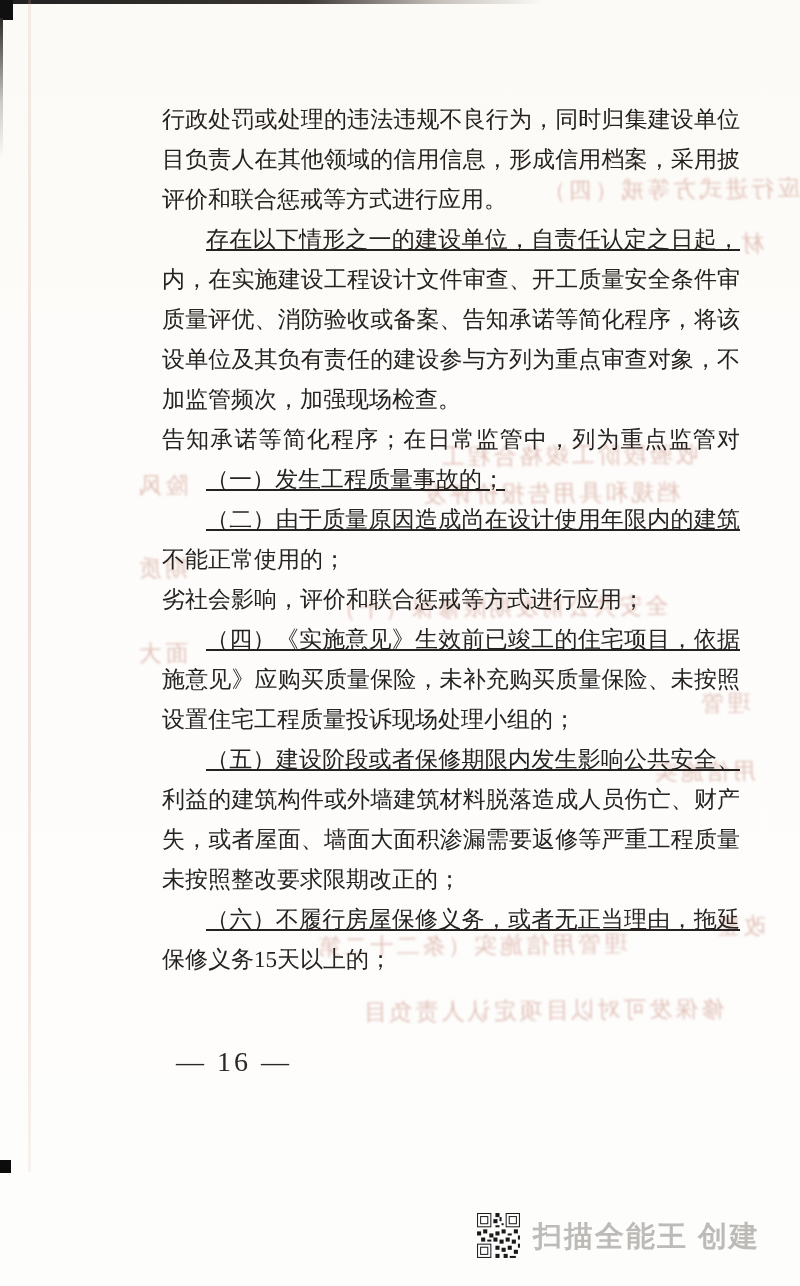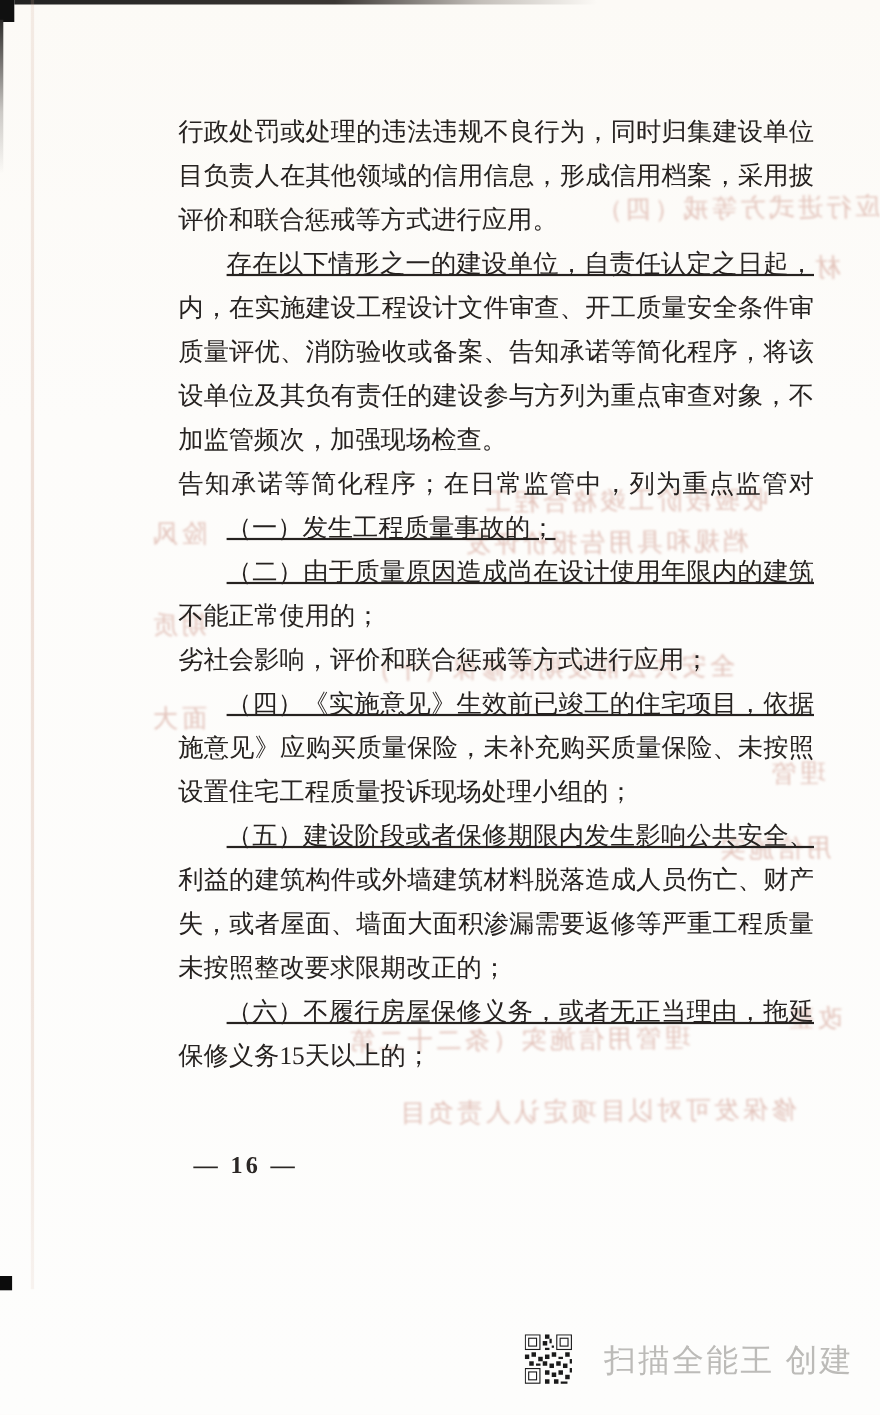--- a/index.html
+++ b/index.html
@@ -38,28 +38,28 @@
   .indent{text-indent:44px;text-decoration:underline;}
   
   .bleed{
     position:absolute;color:#c98b7c;opacity:.5;filter:blur(1.1px);
     transform:scaleX(-1) rotate(.6deg);white-space:nowrap;
     font-size:23px;letter-spacing:3px;pointer-events:none;
   }
   
   .pagenum{
     position:absolute;left:176px;top:1046px;
-    color:#2b2725;font-size:22px;letter-spacing:3px;white-space:nowrap;font-weight:bold;
+    color:#2b2725;font-size:28px;letter-spacing:3px;white-space:nowrap;
   }
   
   .watermark{position:absolute;left:477px;top:1213px;display:flex;align-items:center;}
   .qr{width:43px;height:47px;}
   .wm-text{
-    margin-left:29px;color:#bcbbb8;font-size:29px;letter-spacing:2px;
-    font-family:"Liberation Sans","DejaVu Sans",sans-serif;white-space:nowrap;
+    margin-left:13px;color:#bcbbb8;font-size:29px;letter-spacing:2px;
+    font-family:"Liberation Sans","DejaVu Sans",sans-serif;white-space:nowrap;font-weight:bold;
   }
 </style>
 </head>
 <body>
 
 <div class="page">
 
   <div class="corner-block"></div>
   <div class="top-strip"></div>
   <div class="left-edge-line"></div>

